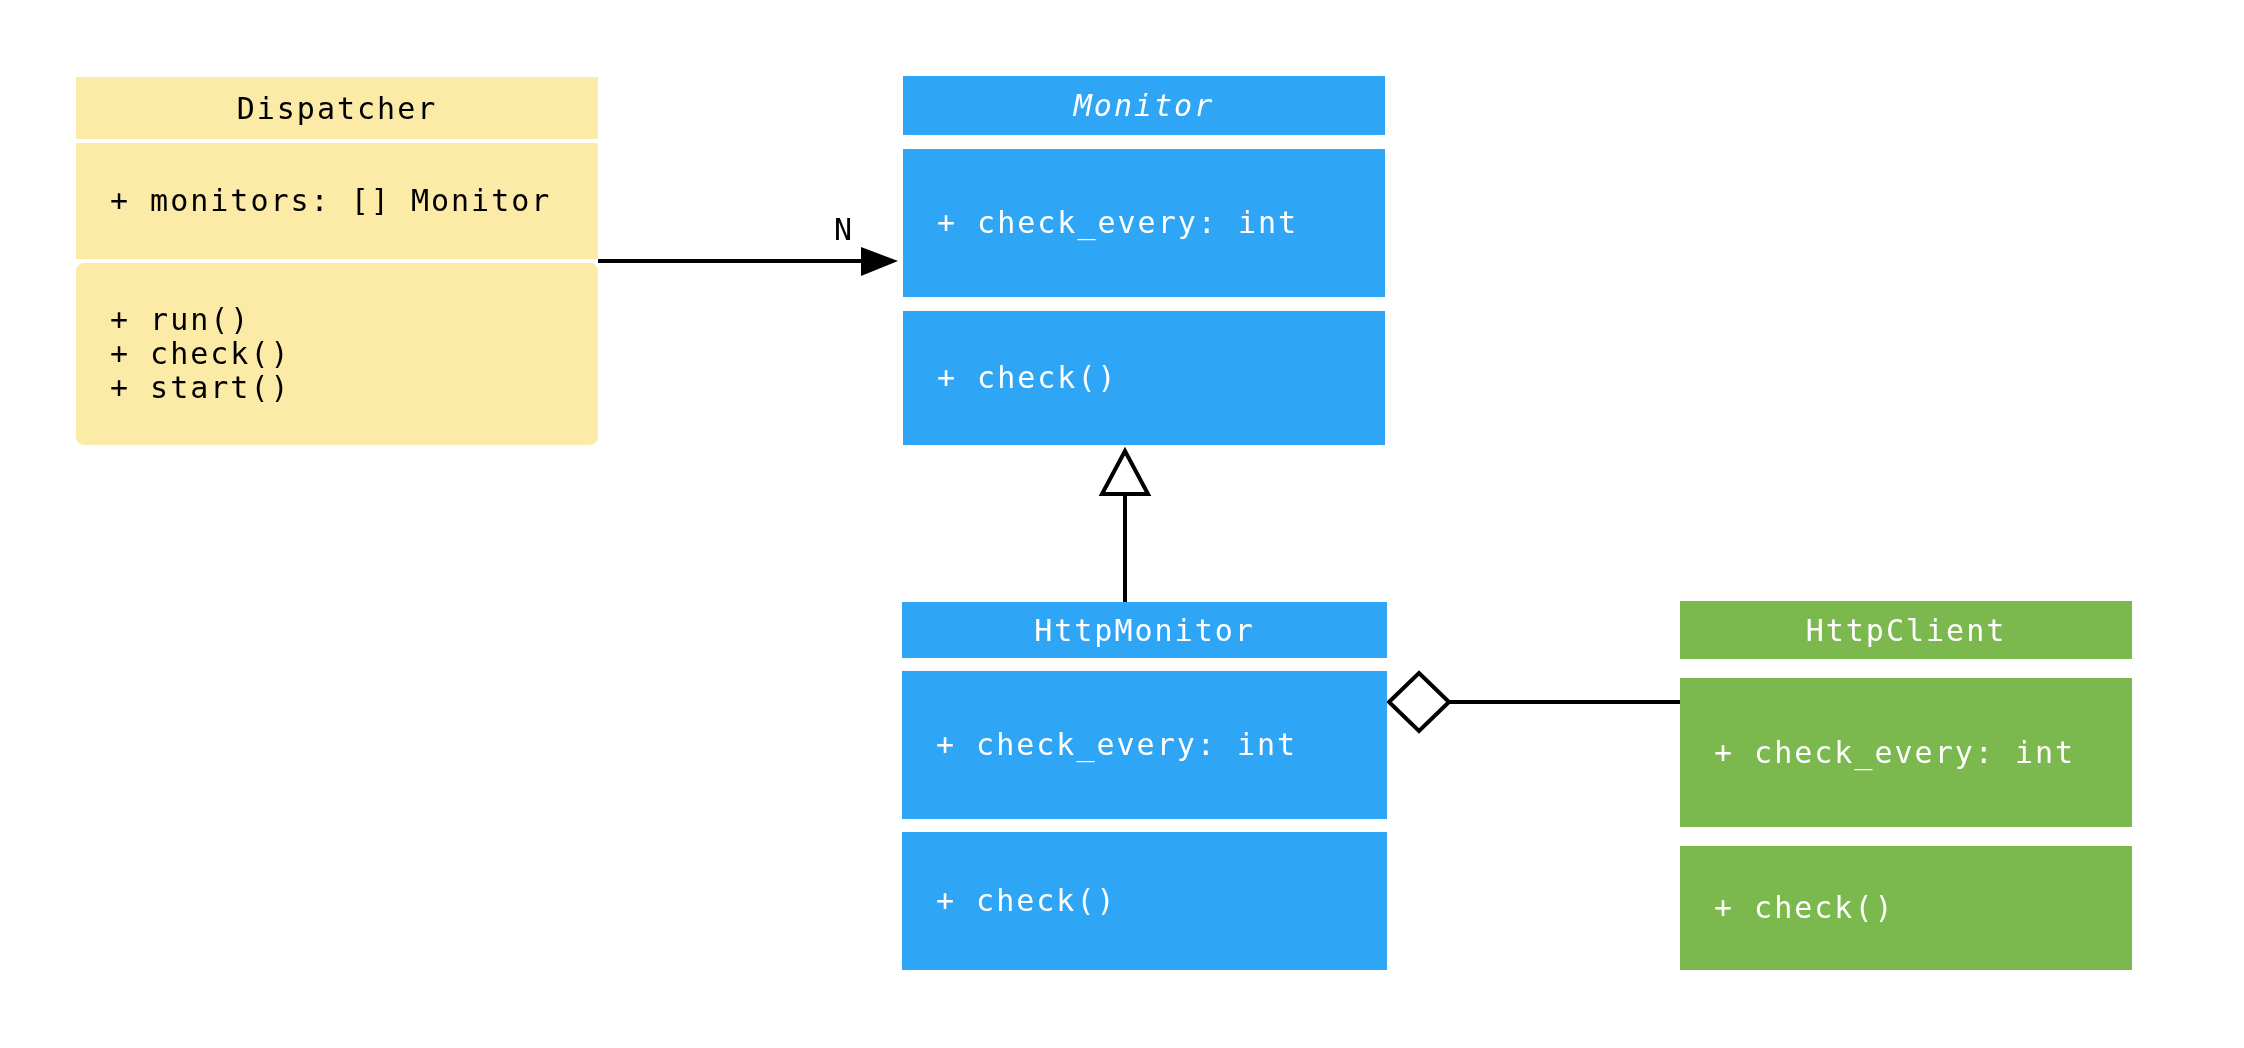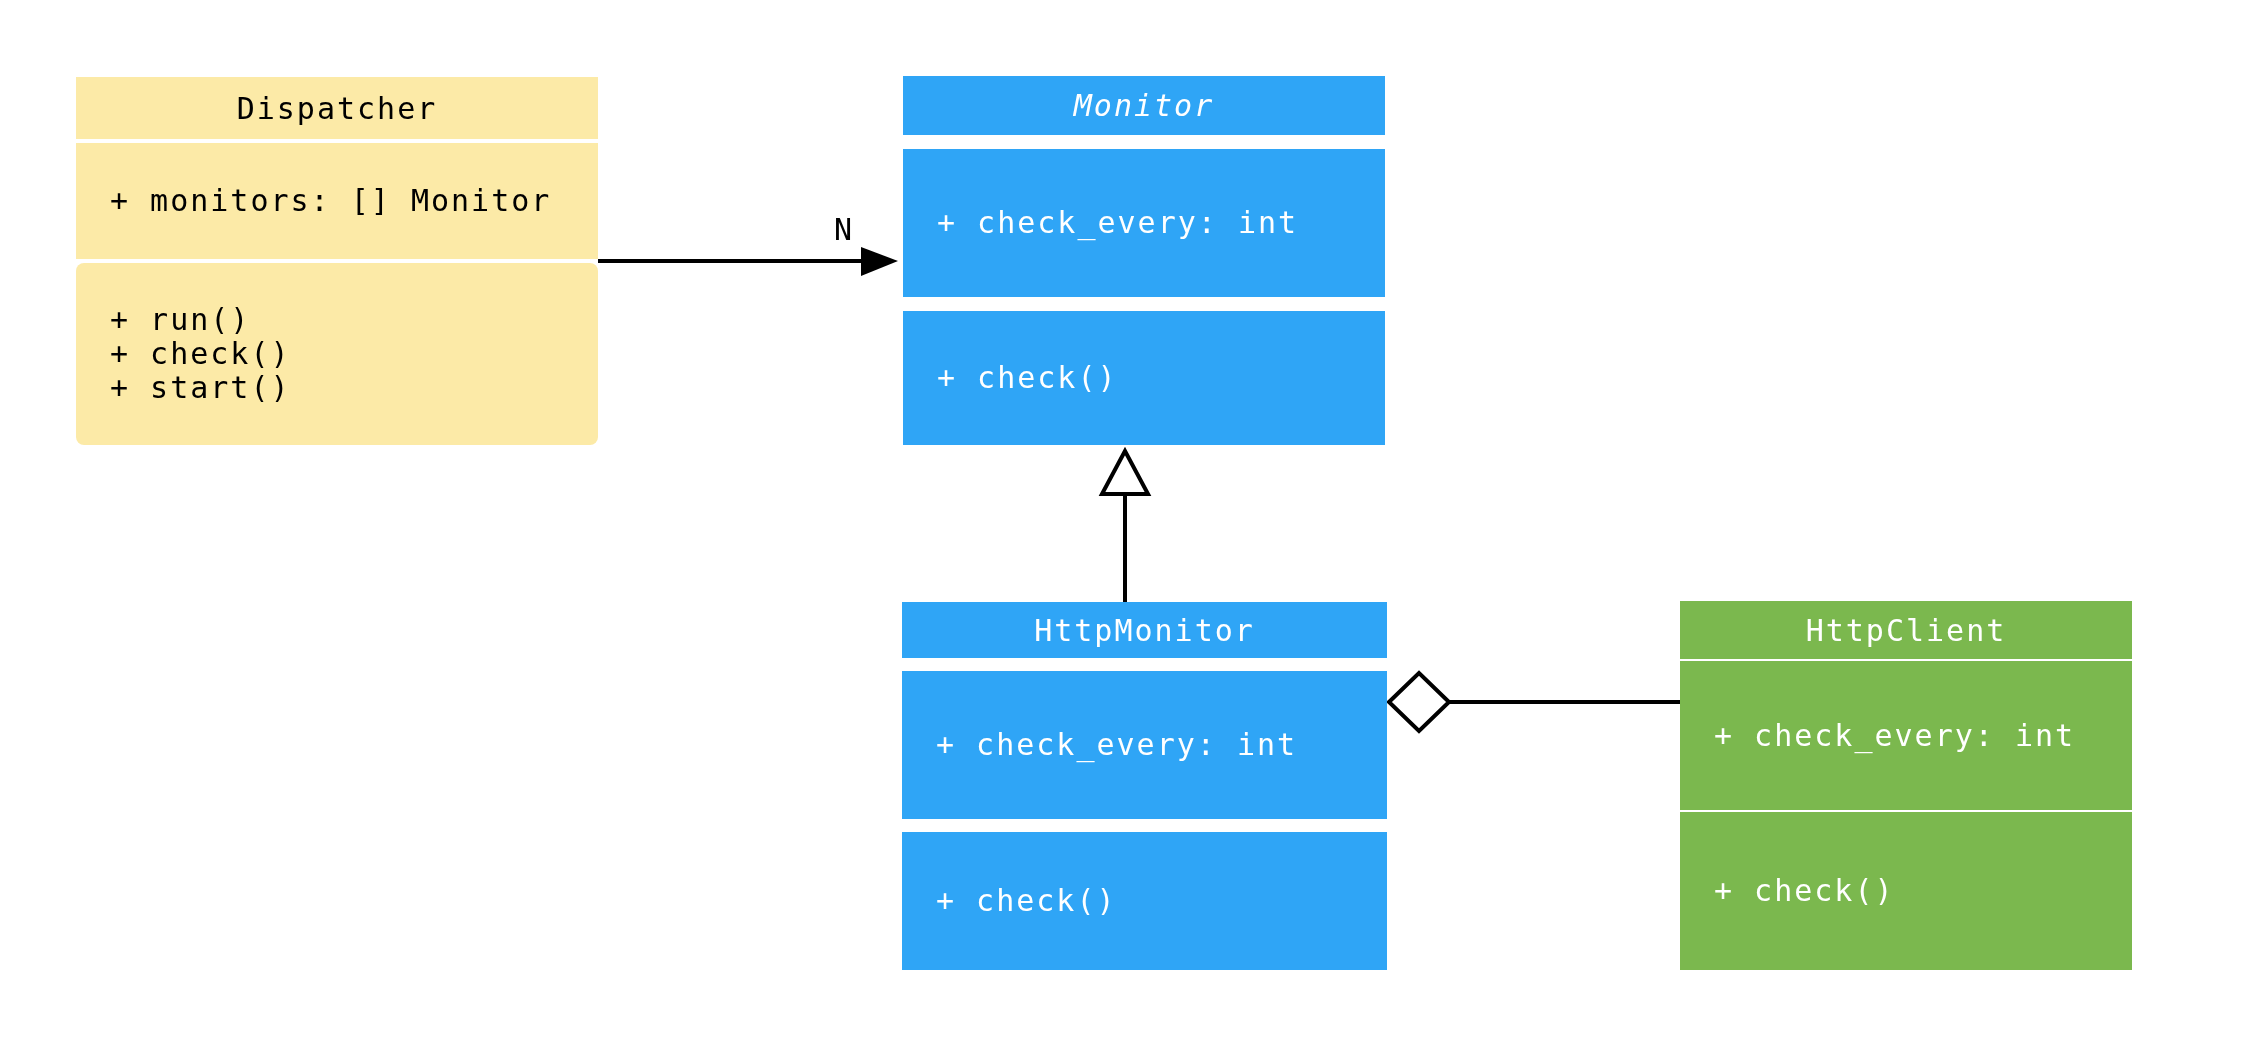--- a/index.html
+++ b/index.html
@@ -119,21 +119,21 @@
   <div class="uml-class" style="left: 902px; top: 602px; width: 485px; height: 368px; gap: 13px; color: rgb(255, 255, 255);">
     <div class="cls-header" style="height: 56px; background-color: rgb(47, 165, 246);">HttpMonitor</div>
     <div class="cls-attrs" style="height: 148px; background-color: rgb(47, 165, 246);">
       <div class="member">+ check_every: int</div>
     </div>
     <div class="cls-methods" style="background-color: rgb(47, 165, 246);">
       <div class="member">+ check()</div>
     </div>
   </div>
 
-  <div class="uml-class" style="left: 1680px; top: 601px; width: 452px; height: 369px; gap: 2px; color: rgb(255, 255, 255);">
+  <div class="uml-class" style="left: 1680px; top: 601px; width: 452px; height: 369px; gap: 19px; color: rgb(255, 255, 255);">
     <div class="cls-header" style="height: 58px; background-color: rgb(123, 184, 78);">HttpClient</div>
     <div class="cls-attrs" style="height: 149px; background-color: rgb(123, 184, 78);">
       <div class="member">+ check_every: int</div>
     </div>
     <div class="cls-methods" style="background-color: rgb(123, 184, 78);">
       <div class="member">+ check()</div>
     </div>
   </div>
 
 </div>

